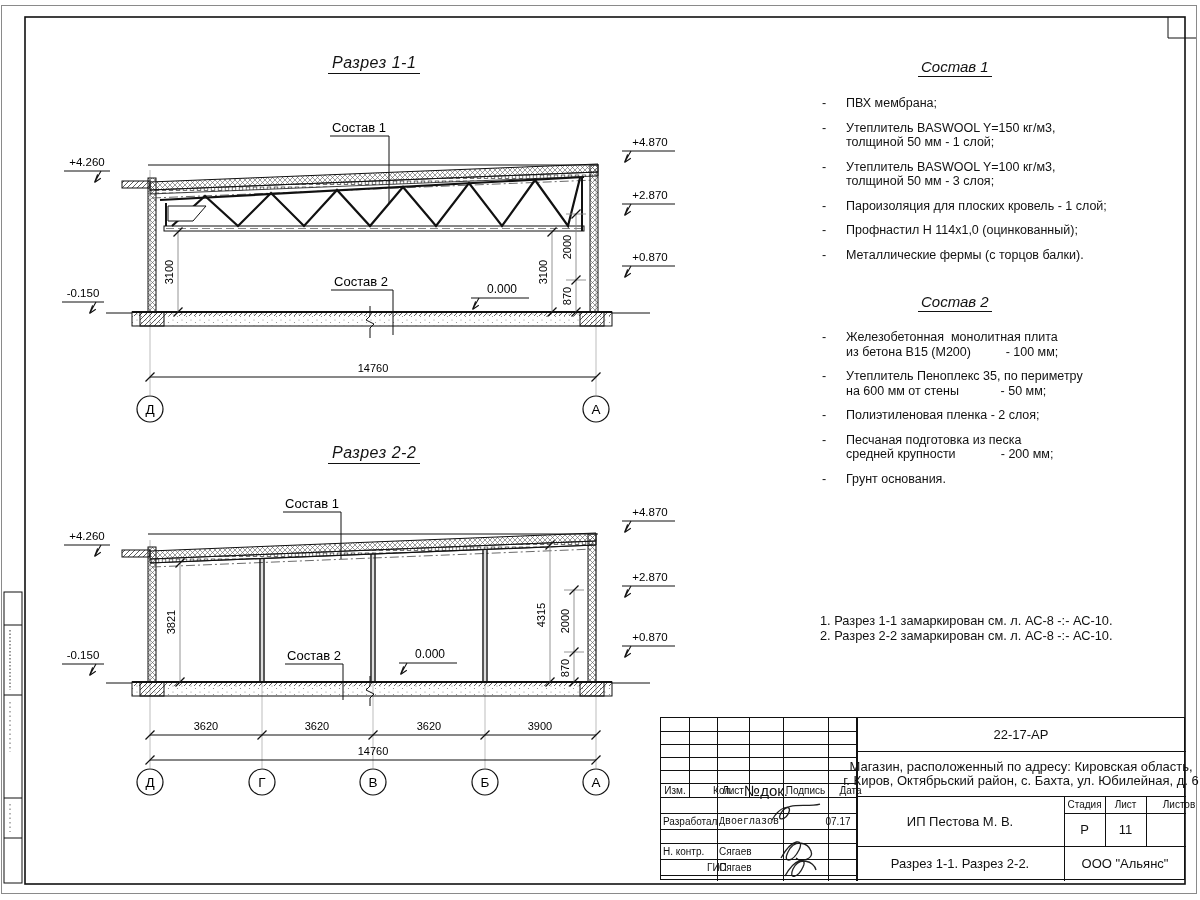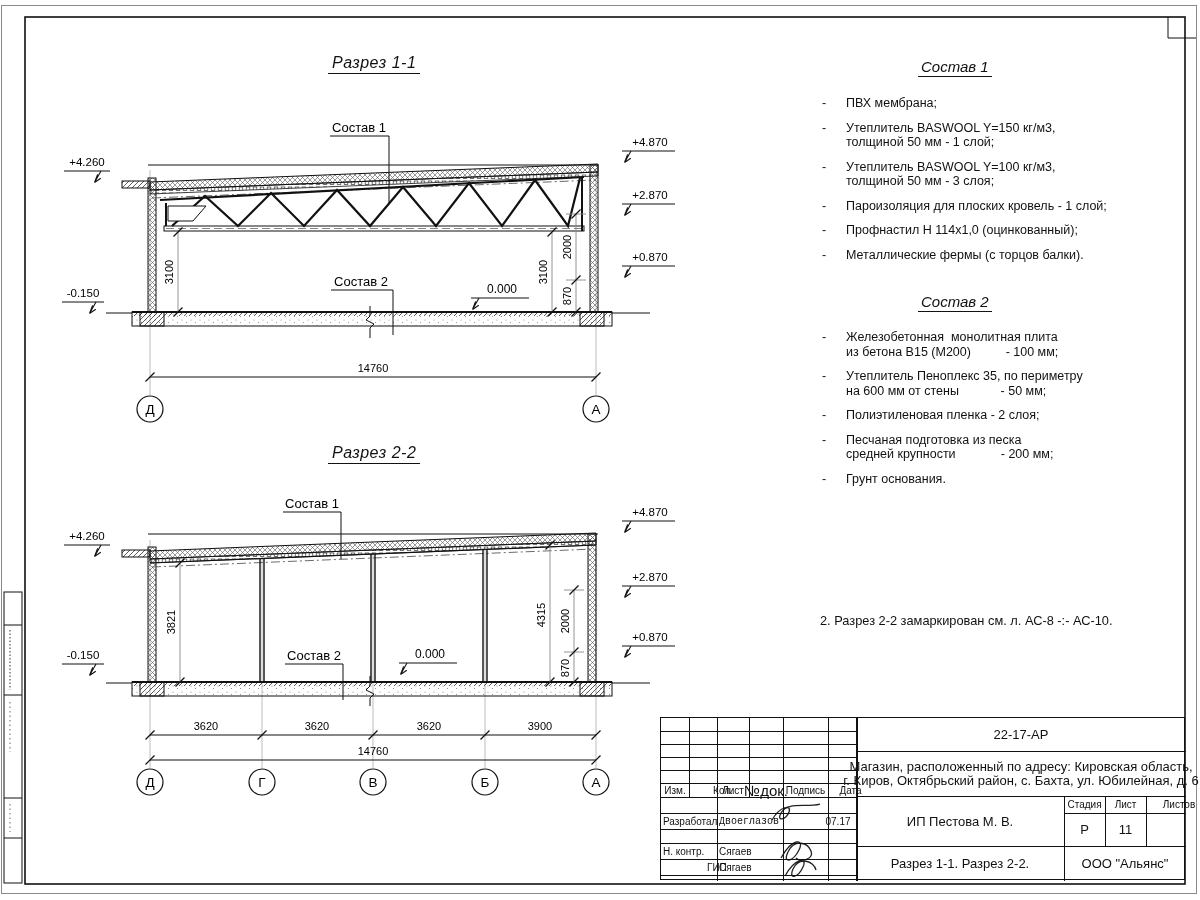--- a/index.html
+++ b/index.html
@@ -337,20 +337,21 @@
       </div>
   <div class="li">
         <div class="itxt"><div>Песчаная подготовка из песка</div><div>средней крупности             - 200 мм;</div></div>
       </div>
   <div class="li">
         <div class="itxt"><div>Грунт основания.</div><div></div></div>
       </div>
 </div>
 
 <div class="notes" style="left:820px;top:613px;">
+  <div>1. Разрез 1-1 замаркирован см. л. АС-8 -:- АС-10.</div>
   <div>2. Разрез 2-2 замаркирован см. л. АС-8 -:- АС-10.</div>
 </div>
 
 <div class="tblock">
 
   <div class="vl th" style="left:195px;top:0;height:163px;"></div>
   <div class="vl" style="left:28px;top:0;height:79px;"></div>
   <div class="vl" style="left:88px;top:0;height:79px;"></div>
   <div class="vl" style="left:56px;top:0;height:163px;"></div>
   <div class="vl" style="left:122px;top:0;height:163px;"></div>

